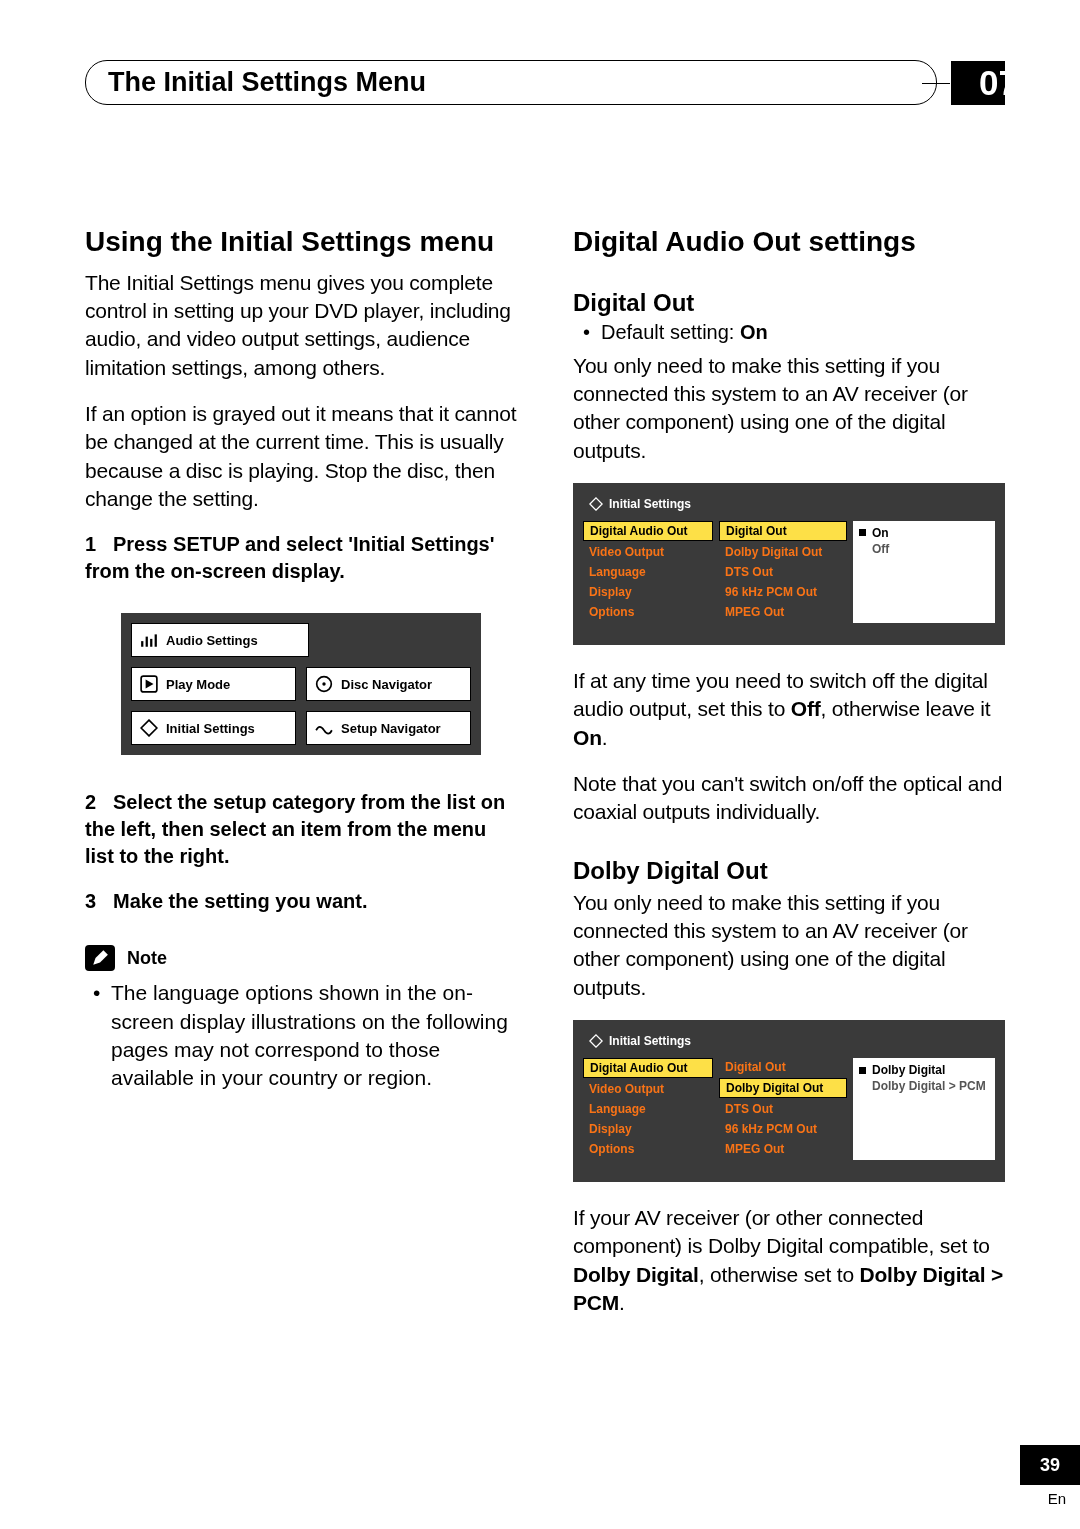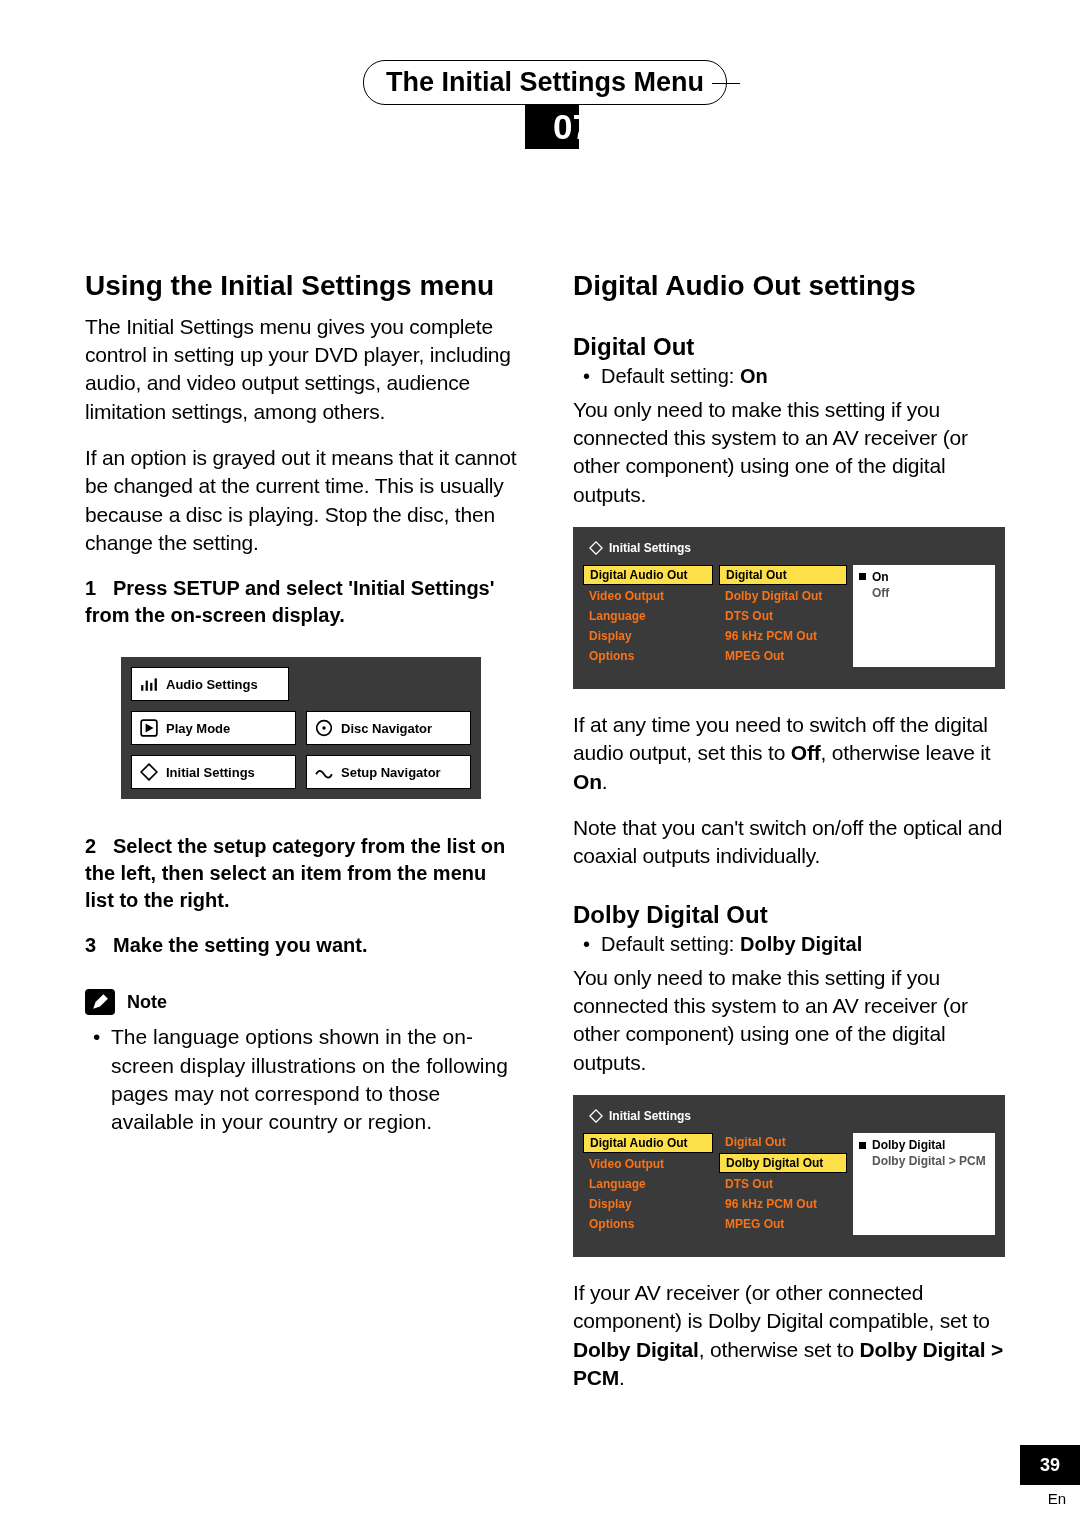--- a/index.html
+++ b/index.html
@@ -9,21 +9,20 @@
     background: #fff;
     font-family: Arial, Helvetica, sans-serif;
     color: #000;
     position: relative;
     padding: 60px 75px 0 85px;
   }
   .header-row {
     display: flex;
     align-items: center;
     margin-bottom: 120px;
-    flex-direction: column;
   }
   .header-pill {
     flex: 1;
     border: 1.5px solid #000;
     border-radius: 22px;
     padding: 6px 22px;
     font-weight: 700;
     font-size: 27px;
     position: relative;
   }
@@ -152,21 +151,21 @@
   .menu-row2 {
     display: flex;
     gap: 10px;
     margin-top: 10px;
   }
   .menu-row2 .menu-cell { flex: 1; }
   .menu-cell .ic {
     width: 18px; height: 16px;
     display: flex; align-items: center; justify-content: center;
   }
-  .menu-top { width: 158px; }
+  .menu-top { width: 178px; }
 
   
   .osd {
     background: #3a3a3a;
     padding: 10px 10px 22px 10px;
     margin: 10px 0 22px 0;
     font-size: 12px;
     font-weight: 700;
   }
   .osd-title-row {
@@ -367,25 +366,20 @@
         </div>
       </div>
     </div>
 
     <p class="body">
       <span>If at any time you need to switch off the digital audio output, set this to </span><b>Off</b><span>, otherwise leave it </span><b>On</b><span>.</span>
     </p>
     <p class="body">Note that you can't switch on/off the optical and coaxial outputs individually.</p>
 
     <div class="subhead">Dolby Digital Out</div>
-    <ul class="defsetting">
-      <li>
-        <span>Default setting: </span><b>Dolby Digital</b>
-      </li>
-    </ul>
     <p class="body italic">You only need to make this setting if you connected this system to an AV receiver (or other component) using one of the digital outputs.</p>
 
     <div class="osd">
       <div class="osd-title-row">
         <svg class="diamond" viewBox="0 0 16 16">
             <polygon points="8,1 15,8 8,15 1,8" fill="none" stroke="#fff" stroke-width="1.5"></polygon>
           </svg>
         <span>Initial Settings</span>
       </div>
       <div class="osd-body">

